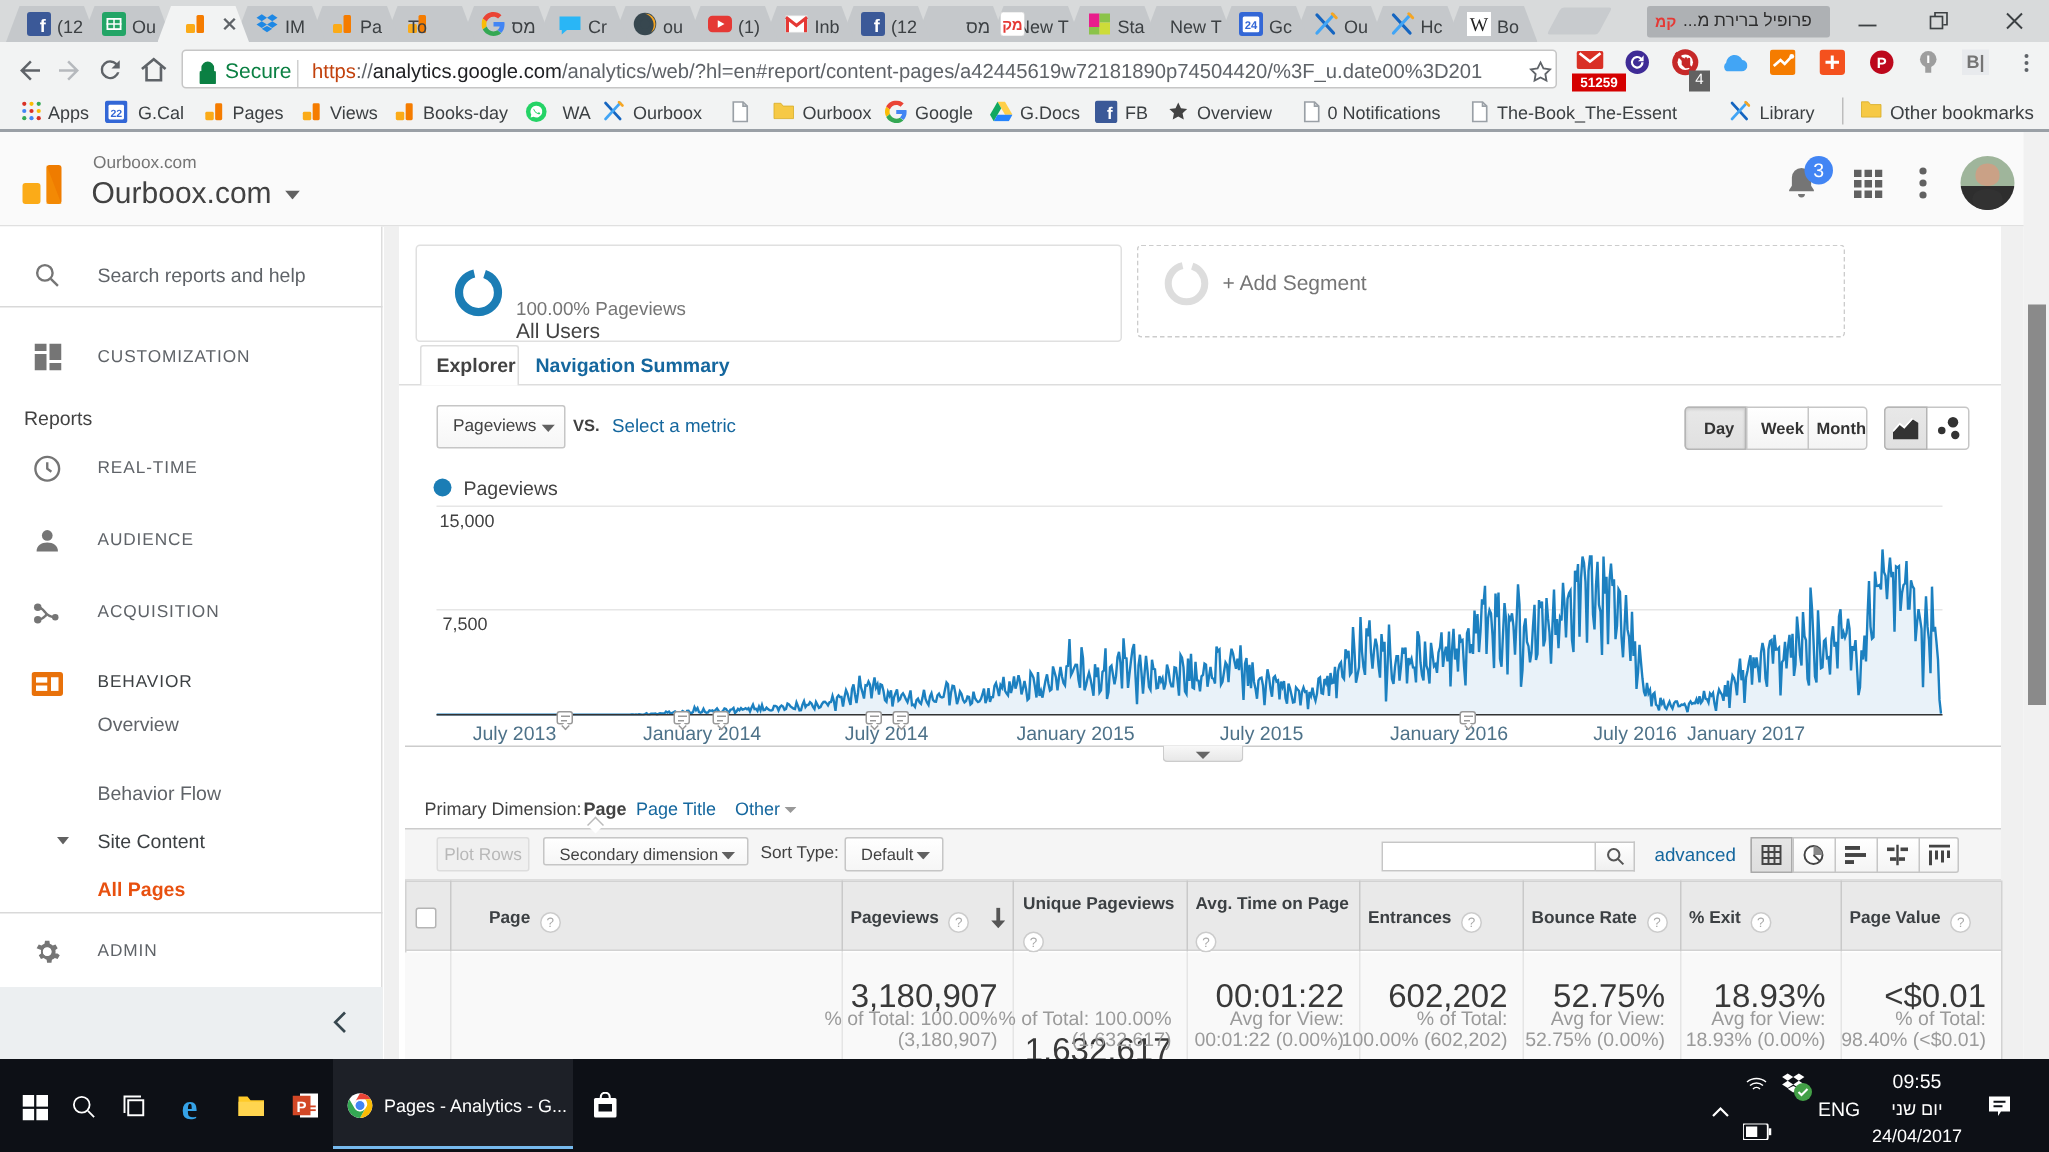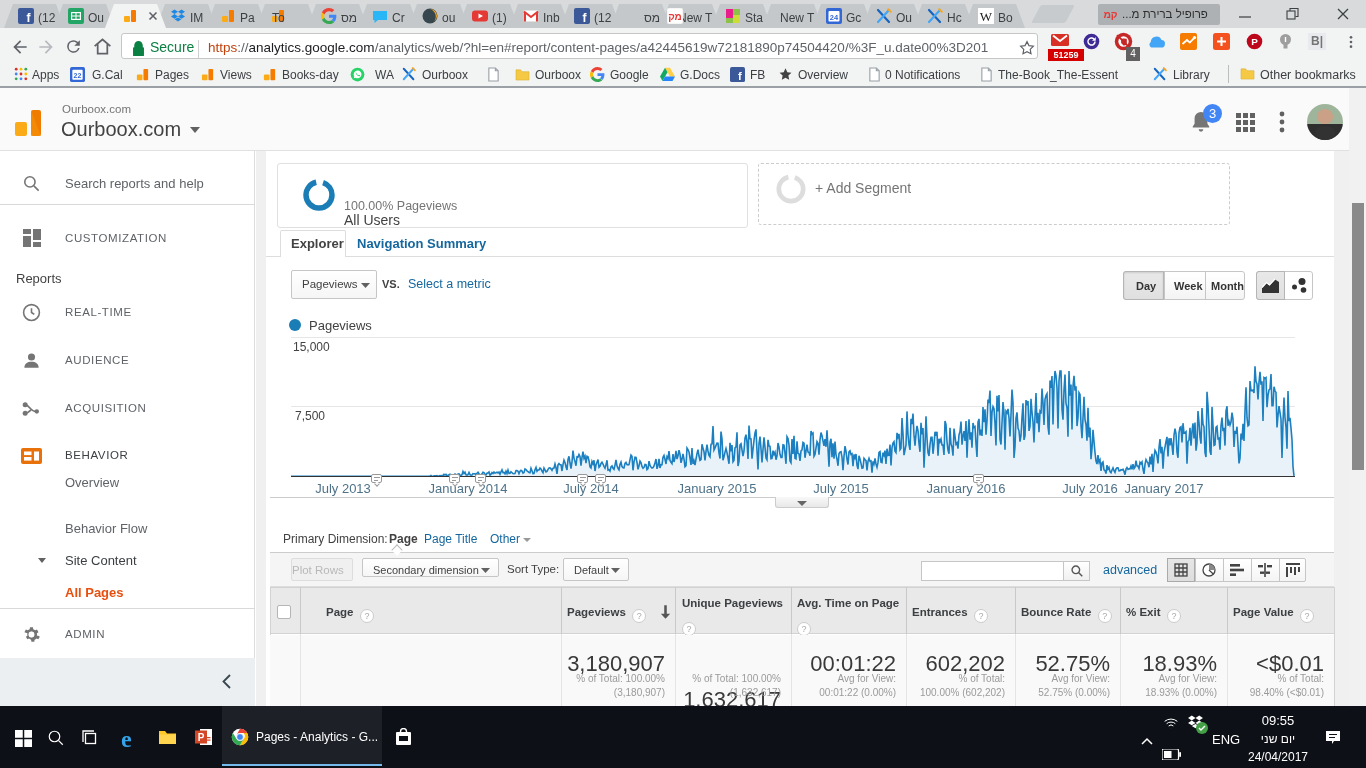--- a/index.html
+++ b/index.html
@@ -23,21 +23,21 @@
 #sidebar{position:absolute;left:0;top:151px;width:255px;height:555px;background:#fff;border-right:1px solid #ddd;}
 .snav{position:absolute;left:65px;font-size:11.5px;letter-spacing:.6px;color:#5f6368;}
 .ssub{position:absolute;left:65px;font-size:13px;color:#5f6368;}
 
 #content{position:absolute;left:256px;top:151px;width:1093px;height:555px;background:#f0f0f0;}
 #panel{position:absolute;left:14px;top:0px;width:1064px;height:555px;background:#fff;}
 
 .th{position:absolute;font-size:11.5px;font-weight:bold;color:#3c4043;}
 .q{display:inline-block;width:14px;height:14px;border-radius:50%;background:#fff;border:1px solid #ccc;color:#aaa;font-size:9px;font-weight:normal;text-align:center;line-height:13px;vertical-align:-3px;}
 .bignum{position:absolute;font-size:22px;color:#393939;text-align:right;}
-.subnum{position:absolute;font-size:10px;color:#9a9a9a;text-align:right;line-height:14px;}
+.subnum{position:absolute;font-size:13px;color:#9a9a9a;text-align:right;line-height:14px;}
 
 #taskbar{position:absolute;left:0;top:706px;width:1366px;height:62px;background:#0d1016;}
 .tbtxt{color:#fff;font-size:12px;position:absolute;}
 </style></head>
 <body>
 <div id="stage">
 <div id="tabstrip">
 <div class="tab" style="left:4px;width:61px;z-index:30;">
 <div class="shape"></div>
 <div class="ico" style="left:14px;"><svg width="16" height="16" viewBox="0 0 16 16">
@@ -579,21 +579,21 @@
       </svg>
 <div class="abs" style="left:27px;top:381px;font-size:12px;color:#424242;">Primary Dimension:</div>
 <div class="abs" style="left:133px;top:381px;font-size:12px;font-weight:bold;color:#424242;">Page</div>
 <div class="abs" style="left:168px;top:381px;font-size:12px;color:#15679e;">Page Title</div>
 <div class="abs" style="left:234px;top:381px;font-size:12px;color:#15679e;">Other</div>
 <svg class="abs" style="left:267px;top:387px" width="8" height="4" viewBox="0 0 8 4">
         <path d="M0 0h8L4 4z" fill="#999"></path>
       </svg>
 <div class="abs" style="left:137px;top:395px;width:8px;height:8px;background:#fff;border-left:1px solid #bbb;border-top:1px solid #bbb;transform:rotate(45deg);z-index:3;"></div>
 <div class="abs" style="left:14px;top:401px;width:1064px;height:35px;background:#f5f5f5;border-top:1px solid #ccc;border-bottom:1px solid #ddd;"></div>
-<div class="abs" style="left:35px;top:407px;width:62px;height:23px;background:#f0f0f0;border:1px solid #ddd;border-radius:2px;color:#b8b8b8;font-size:11.5px;text-align:left;line-height:23px;">Plot Rows</div>
+<div class="abs" style="left:35px;top:407px;width:62px;height:23px;background:#f0f0f0;border:1px solid #ddd;border-radius:2px;color:#b8b8b8;font-size:11.5px;text-align:center;line-height:23px;">Plot Rows</div>
 <div class="abs" style="left:106px;top:407px;width:137px;height:19px;background:linear-gradient(#fff,#f6f6f6);border:1px solid #c6c6c6;border-radius:2px;color:#424242;font-size:11.5px;">
         <span style="position:absolute;left:10px;top:5px;font-size:11px;">Secondary dimension</span>
         <svg style="position:absolute;right:8px;top:9px" width="9" height="5" viewBox="0 0 9 5">
           <path d="M0 0h9L4.5 5z" fill="#616161"></path>
         </svg>
       </div>
 <div class="abs" style="left:251px;top:412px;font-size:11.5px;color:#424242;">Sort Type:</div>
 <div class="abs" style="left:307px;top:407px;width:66px;height:23px;background:linear-gradient(#fff,#f6f6f6);border:1px solid #c6c6c6;border-radius:2px;color:#424242;font-size:11.5px;">
         <span style="position:absolute;left:10px;top:5px;font-size:11px;">Default</span>
         <svg style="position:absolute;right:8px;top:9px" width="9" height="5" viewBox="0 0 9 5">

